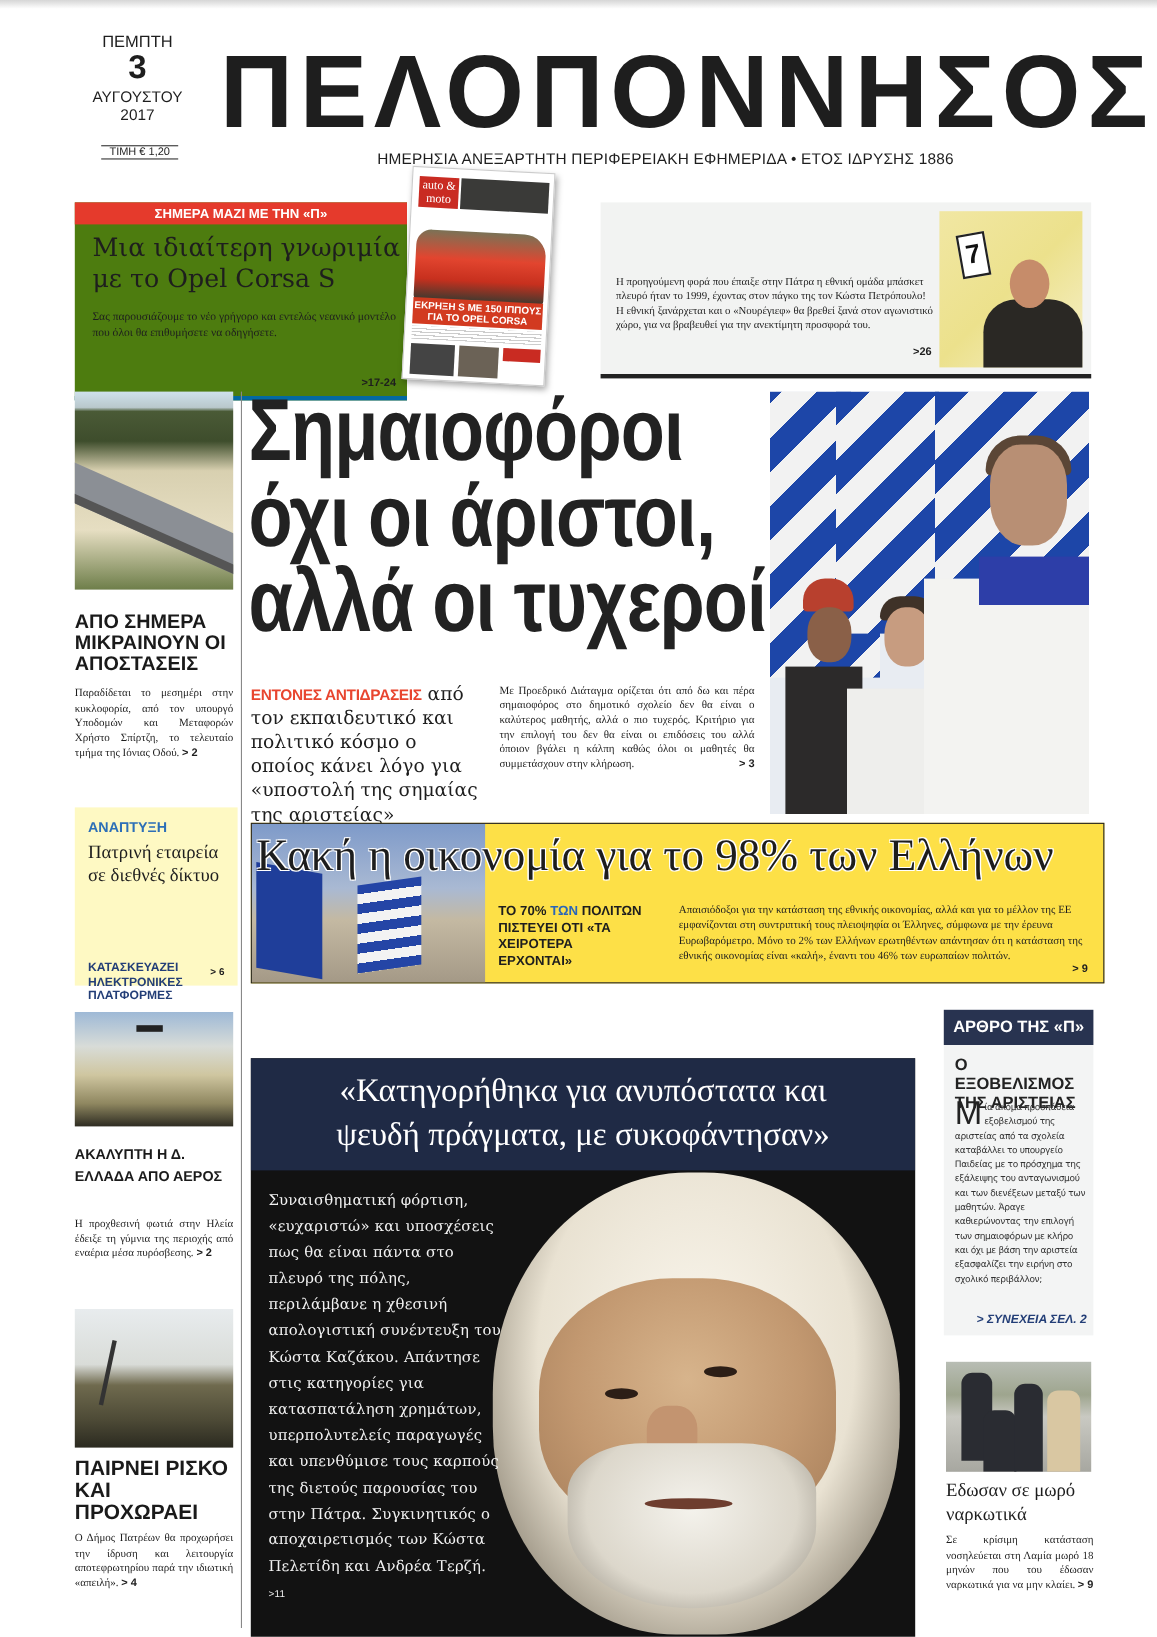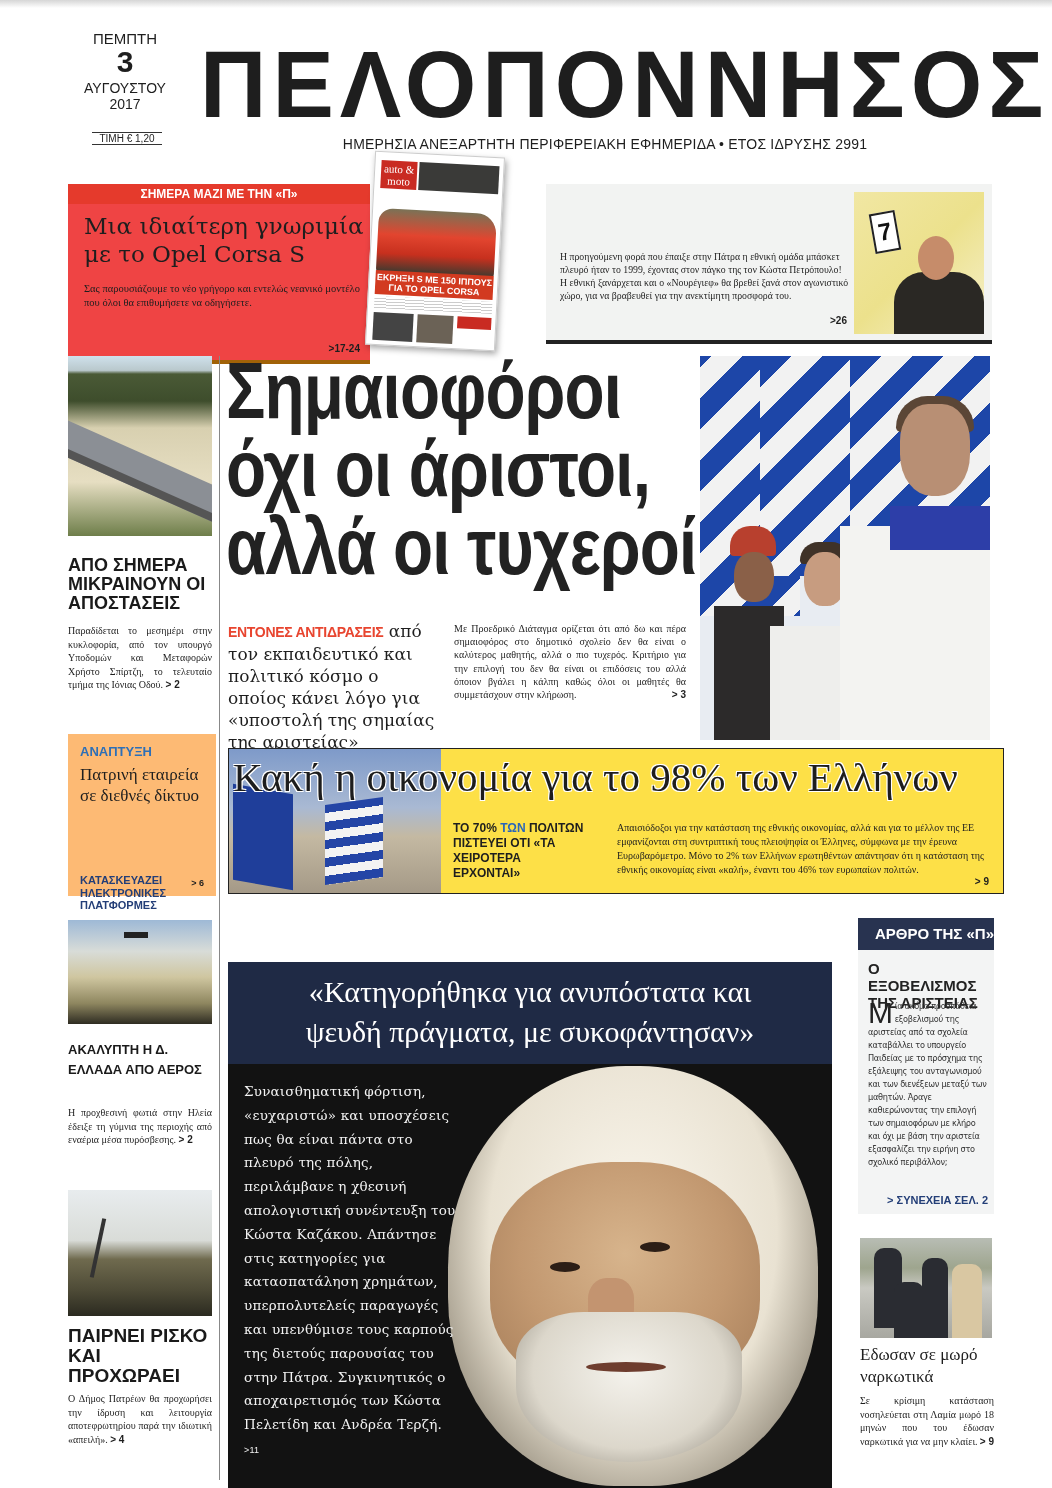--- a/index.html
+++ b/index.html
@@ -11,21 +11,21 @@
 
   
   #mast-day { left: 80px; top: 30px; width: 90px; text-align: center; font-size: 15px; }
   #mast-num { left: 80px; top: 45px; width: 90px; text-align: center; font-size: 30px; font-weight: bold; }
   #mast-month { left: 72px; top: 80px; width: 106px; text-align: center; font-size: 14px; }
   #mast-price { left: 92px; top: 132px; width: 70px; text-align: center; font-size: 10px; border-top: 1px solid #333; border-bottom: 1px solid #333; }
   #mast-title { left: 200px; top: 38px; width: 810px; font-size: 92px; font-weight: 900; letter-spacing: 6px; line-height: 92px; text-align: center; transform: scaleY(1.02); }
   #mast-sub { left: 200px; top: 136px; width: 810px; text-align: center; font-size: 14px; letter-spacing: 0.2px; }
 
   
-  #promo-left { left: 68px; top: 184px; width: 302px; height: 180px; background: #ef4444; border-bottom: 4px solid #a16207; }
+  #promo-left { left: 68px; top: 184px; width: 302px; height: 180px; background: #4d7c0f; border-bottom: 4px solid #0369a1; }
   #promo-left .redbar { position: absolute; left: 0; top: 0; width: 302px; height: 20px; background: #e53a2c; color: #fff; font-size: 12px; font-weight: bold; text-align: center; line-height: 20px; }
   #promo-left .hd { position: absolute; left: 16px; top: 28px; font-size: 23px; line-height: 28px; font-family: "DejaVu Serif", serif; }
   #promo-left .bd { position: absolute; left: 16px; top: 98px; width: 278px; font-size: 10.5px; line-height: 14px; }
   #promo-left .ref { position: absolute; right: 10px; bottom: 6px; font-size: 10px; font-weight: bold; }
 
   #mag-cover { left: 370px; top: 154px; width: 130px; height: 194px; background: #fff; border: 1px solid #ccc; transform: rotate(3deg); box-shadow: 2px 3px 6px rgba(0,0,0,0.35); overflow: hidden; }
   #mag-cover .logo { position: absolute; left: 6px; top: 8px; width: 36px; height: 28px; background: #c92b22; color: #fff; font-size: 11px; line-height: 12px; text-align: center; padding-top: 2px; }
   #mag-cover .top-photo { position: absolute; left: 44px; top: 8px; width: 80px; height: 28px; background: #3a3a38; }
   #mag-cover .car { position: absolute; left: 6px; top: 56px; width: 118px; height: 64px; background: linear-gradient(180deg,#7a7256 0%,#e2452f 40%,#c7301e 70%,#3a3a30 100%); border-radius: 14px 20px 4px 4px; }
   #mag-cover .cap { position: absolute; left: 6px; top: 118px; width: 118px; font-size: 9px; line-height: 10px; color: #fff; background: #d23a20; font-weight: bold; text-align: center; padding: 2px 0; }
@@ -46,21 +46,21 @@
 
   
   .left-photo { position: absolute; left: 68px; width: 144px; }
   #bridge { top: 356px; height: 180px; background: linear-gradient(180deg,#cfe1ec 0%,#b9c8cc 8%,#4a5a36 10%,#3e4d2c 25%,#d8d0b0 40%,#e6dec2 70%,#6e7e4a 100%); overflow: hidden; }
   #bridge .road { position: absolute; left: -10px; top: 60px; width: 190px; height: 34px; background: #8b8f95; transform: rotate(24deg); transform-origin: left top; border-bottom: 8px solid #555; }
 
   .left-hd { position: absolute; left: 68px; width: 144px; font-family: "Liberation Sans", sans-serif; font-weight: bold; font-size: 18px; line-height: 19px; color: #1a1a1a; }
   .left-bd { position: absolute; left: 68px; width: 144px; font-size: 10px; line-height: 13.5px; text-align: justify; }
   .ref-sm { font-family: "Liberation Sans", sans-serif; font-weight: bold; font-size: 10px; }
 
-  #anaptyxi { left: 68px; top: 734px; width: 148px; height: 162px; background: #fdba74; text-decoration: underline; }
+  #anaptyxi { left: 68px; top: 734px; width: 148px; height: 162px; background: #fef9c3; text-decoration: underline; }
   #anaptyxi .kick { position: absolute; left: 12px; top: 10px; font-family: "Liberation Sans", sans-serif; font-weight: bold; color: #2d6fb7; font-size: 13px; }
   #anaptyxi .hd { position: absolute; left: 12px; top: 30px; width: 136px; font-size: 17px; line-height: 21px; }
   #anaptyxi .sub { position: absolute; left: 12px; top: 100px; font-family: "Liberation Sans", sans-serif; font-weight: bold; color: #233e77; font-size: 11px; line-height: 12.5px; }
   #anaptyxi .ref { position: absolute; right: 12px; bottom: 8px; font-size: 9px; font-weight: bold; }
 
   #fire { top: 920px; height: 104px; background: linear-gradient(180deg,#9eb9d6 0%,#d8dcd8 30%,#cfc6a0 55%,#8f8760 80%,#2e2c22 100%); }
   #fire .plane { position: absolute; left: 56px; top: 12px; width: 24px; height: 6px; background: #222; }
   #field { top: 1190px; height: 126px; background: linear-gradient(180deg,#e8ecee 0%,#d9dcd8 40%,#6f6a4e 55%,#4d4a36 80%,#2b2a20 100%); }
   #field .sign { position: absolute; left: 28px; top: 28px; width: 4px; height: 60px; background: #333; transform: rotate(12deg); }
 
@@ -106,45 +106,45 @@
   #interview .hair { position: absolute; left: 220px; top: 104px; width: 370px; height: 420px; border-radius: 48% 48% 45% 45%; background: radial-gradient(ellipse at 50% 40%, #fbf7ee 0%, #e9e2d2 55%, #9c9484 80%, rgba(18,18,18,0) 100%); }
   #interview .skin { position: absolute; left: 262px; top: 200px; width: 270px; height: 230px; border-radius: 45% 45% 40% 40%; background: radial-gradient(ellipse at 50% 40%, #d7b48c 0%, #c29870 55%, #a47c58 100%); }
   #interview .beard { position: absolute; left: 288px; top: 350px; width: 226px; height: 150px; border-radius: 30% 30% 50% 50%; background: radial-gradient(ellipse at 50% 40%, #f4f2ec 0%, #dcd7cb 60%, #8a8478 100%); }
   #interview .eye1 { position: absolute; left: 322px; top: 300px; width: 30px; height: 10px; background: #2c1e16; border-radius: 50%; }
   #interview .eye2 { position: absolute; left: 412px; top: 280px; width: 30px; height: 10px; background: #2c1e16; border-radius: 50%; }
   #interview .nose { position: absolute; left: 360px; top: 316px; width: 46px; height: 52px; background: #c39470; border-radius: 40%; }
   #interview .mouth { position: absolute; left: 358px; top: 400px; width: 80px; height: 10px; background: #6e3d2e; border-radius: 50%; }
 
   
   #op-box { left: 858px; top: 918px; width: 136px; height: 296px; background: #f3f4f4; }
-  #op-box .kick { position: absolute; left: 0; top: 0; width: 136px; height: 32px; background: #283350; color: #fff; font-family: "Liberation Sans", sans-serif; font-weight: bold; font-size: 15px; line-height: 32px; text-align: right; }
+  #op-box .kick { position: absolute; left: 0; top: 0; width: 136px; height: 32px; background: #283350; color: #fff; font-family: "Liberation Sans", sans-serif; font-weight: bold; font-size: 15px; line-height: 32px; text-align: center; }
   #op-box .hd { position: absolute; left: 10px; top: 42px; width: 122px; font-family: "Liberation Sans", sans-serif; font-weight: bold; font-size: 15px; line-height: 17px; color: #222; }
   #op-box .bd { position: absolute; left: 10px; top: 82px; width: 120px; font-family: "DejaVu Sans", sans-serif; font-size: 8.2px; line-height: 13px; letter-spacing: -0.3px; color: #333; }
   #op-box .drop { float: left; font-size: 30px; line-height: 26px; margin-right: 2px; font-family: "Liberation Sans", sans-serif; color: #222; }
-  #op-box .ref { position: absolute; right: 6px; bottom: 8px; font-family: "Liberation Sans", sans-serif; font-weight: bold; font-size: 11px; color: #233e77; }
+  #op-box .ref { position: absolute; right: 6px; bottom: 8px; font-family: "Liberation Sans", sans-serif; font-weight: bold; font-size: 11px; color: #233e77; font-style: italic; }
 
   #stairs { left: 860px; top: 1238px; width: 132px; height: 100px; background: linear-gradient(180deg,#b8bdb4 0%,#9ea58e 30%,#c9c9c2 50%,#a7a7a0 100%); overflow: hidden; }
   #stairs .p { position: absolute; background: #2a2c32; border-radius: 10px 10px 0 0; }
   #baby-hd { left: 860px; top: 1344px; width: 134px; font-size: 17px; line-height: 22px; font-family: "Liberation Serif", serif; }
   #baby-bd { left: 860px; top: 1394px; width: 134px; font-size: 10px; line-height: 13.5px; text-align: justify; font-family: "Liberation Serif", serif; }
   #baby-bd .ref { float: right; font-weight: bold; font-family: "Liberation Sans", sans-serif; }
 
   .topline { position: absolute; left: 0; top: 0; width: 1052px; height: 8px; background: linear-gradient(180deg,#d6d6d6,#fff); }
 </style>
 </head>
 <body>
 
 <div class="topline"></div>
 
 <div class="abs sans" id="mast-day">ΠΕΜΠΤΗ</div>
 <div class="abs sans" id="mast-num">3</div>
 <div class="abs sans" id="mast-month">ΑΥΓΟΥΣΤΟΥ 2017</div>
 <div class="abs sans" id="mast-price">ΤΙΜΗ € 1,20</div>
 <div class="abs sans" id="mast-title">ΠΕΛΟΠΟΝΝΗΣΟΣ</div>
-<div class="abs sans" id="mast-sub">ΗΜΕΡΗΣΙΑ ΑΝΕΞΑΡΤΗΤΗ ΠΕΡΙΦΕΡΕΙΑΚΗ ΕΦΗΜΕΡΙΔΑ • ΕΤΟΣ ΙΔΡΥΣΗΣ 2991</div>
+<div class="abs sans" id="mast-sub">ΗΜΕΡΗΣΙΑ ΑΝΕΞΑΡΤΗΤΗ ΠΕΡΙΦΕΡΕΙΑΚΗ ΕΦΗΜΕΡΙΔΑ • ΕΤΟΣ ΙΔΡΥΣΗΣ 1886</div>
 
 <div class="abs" id="promo-left">
   <div class="redbar sans">ΣΗΜΕΡΑ ΜΑΖΙ ΜΕ ΤΗΝ «Π»</div>
   <div class="hd">
     <div>Μια ιδιαίτερη γνωριμία</div>
     <div>με το Opel Corsa S</div>
   </div>
   <div class="bd serif">Σας παρουσιάζουμε το νέο γρήγορο και εντελώς νεανικό μοντέλο που όλοι θα επιθυμήσετε να οδηγήσετε.</div>
   <div class="ref sans">&gt;17-24</div>
 </div>

